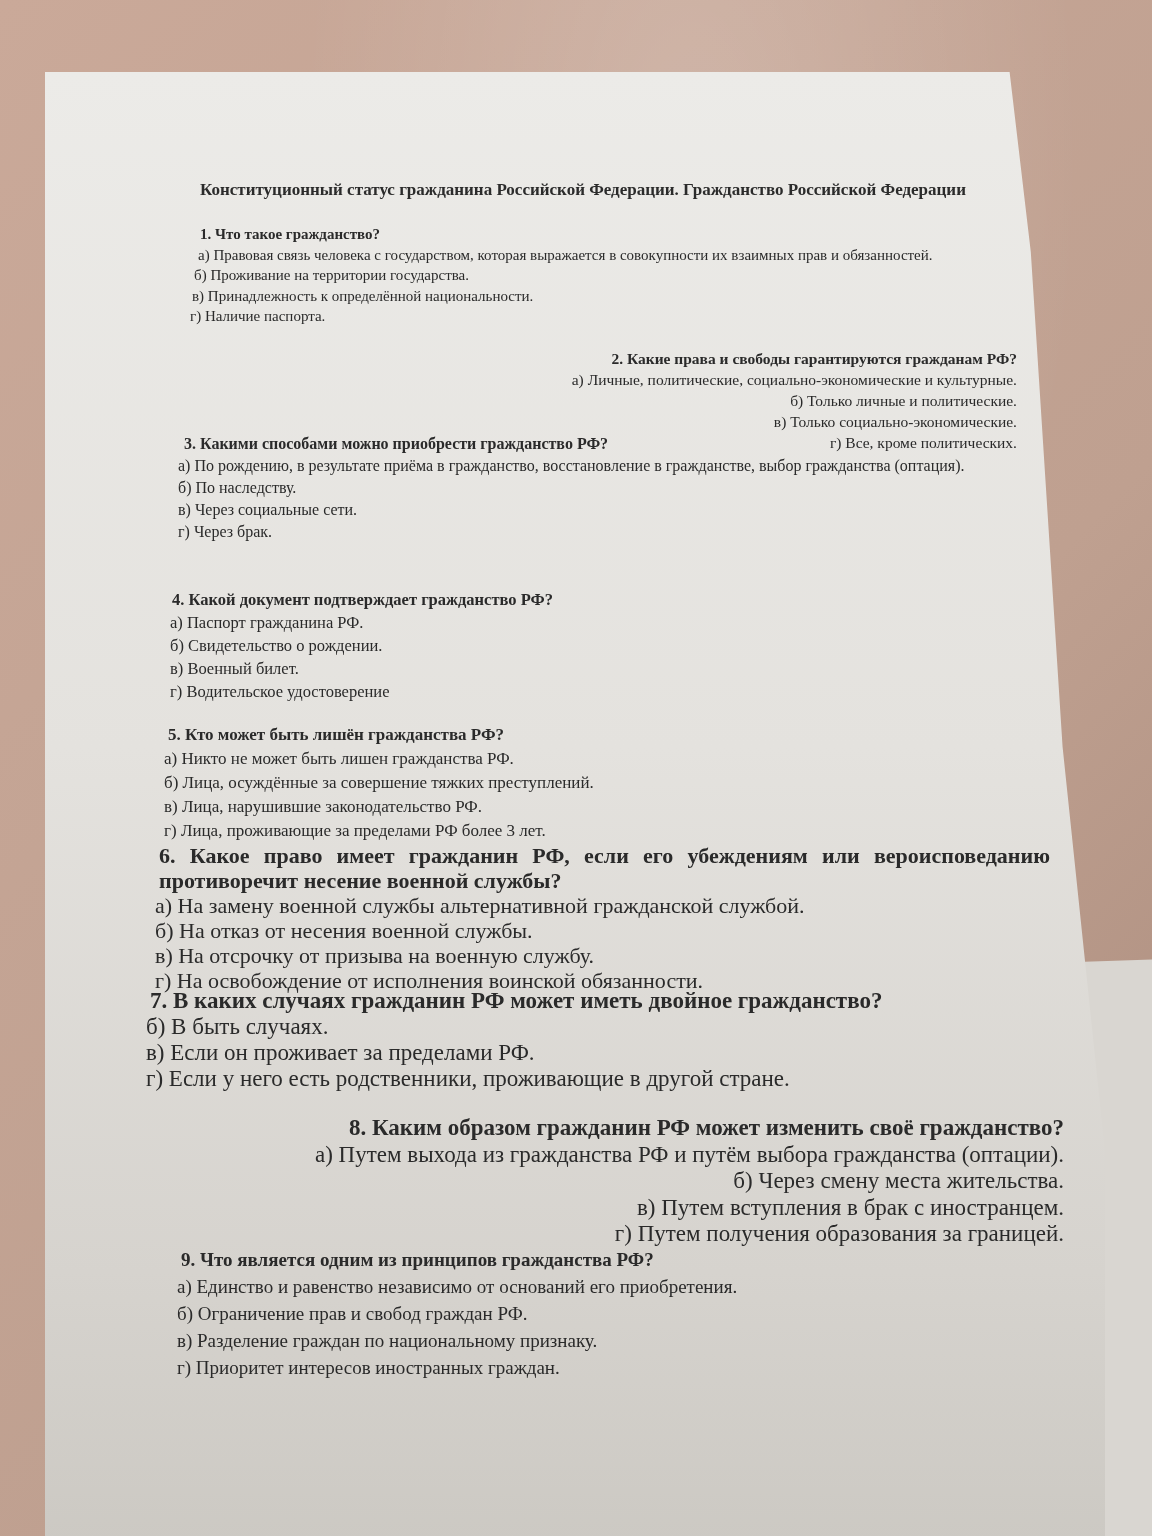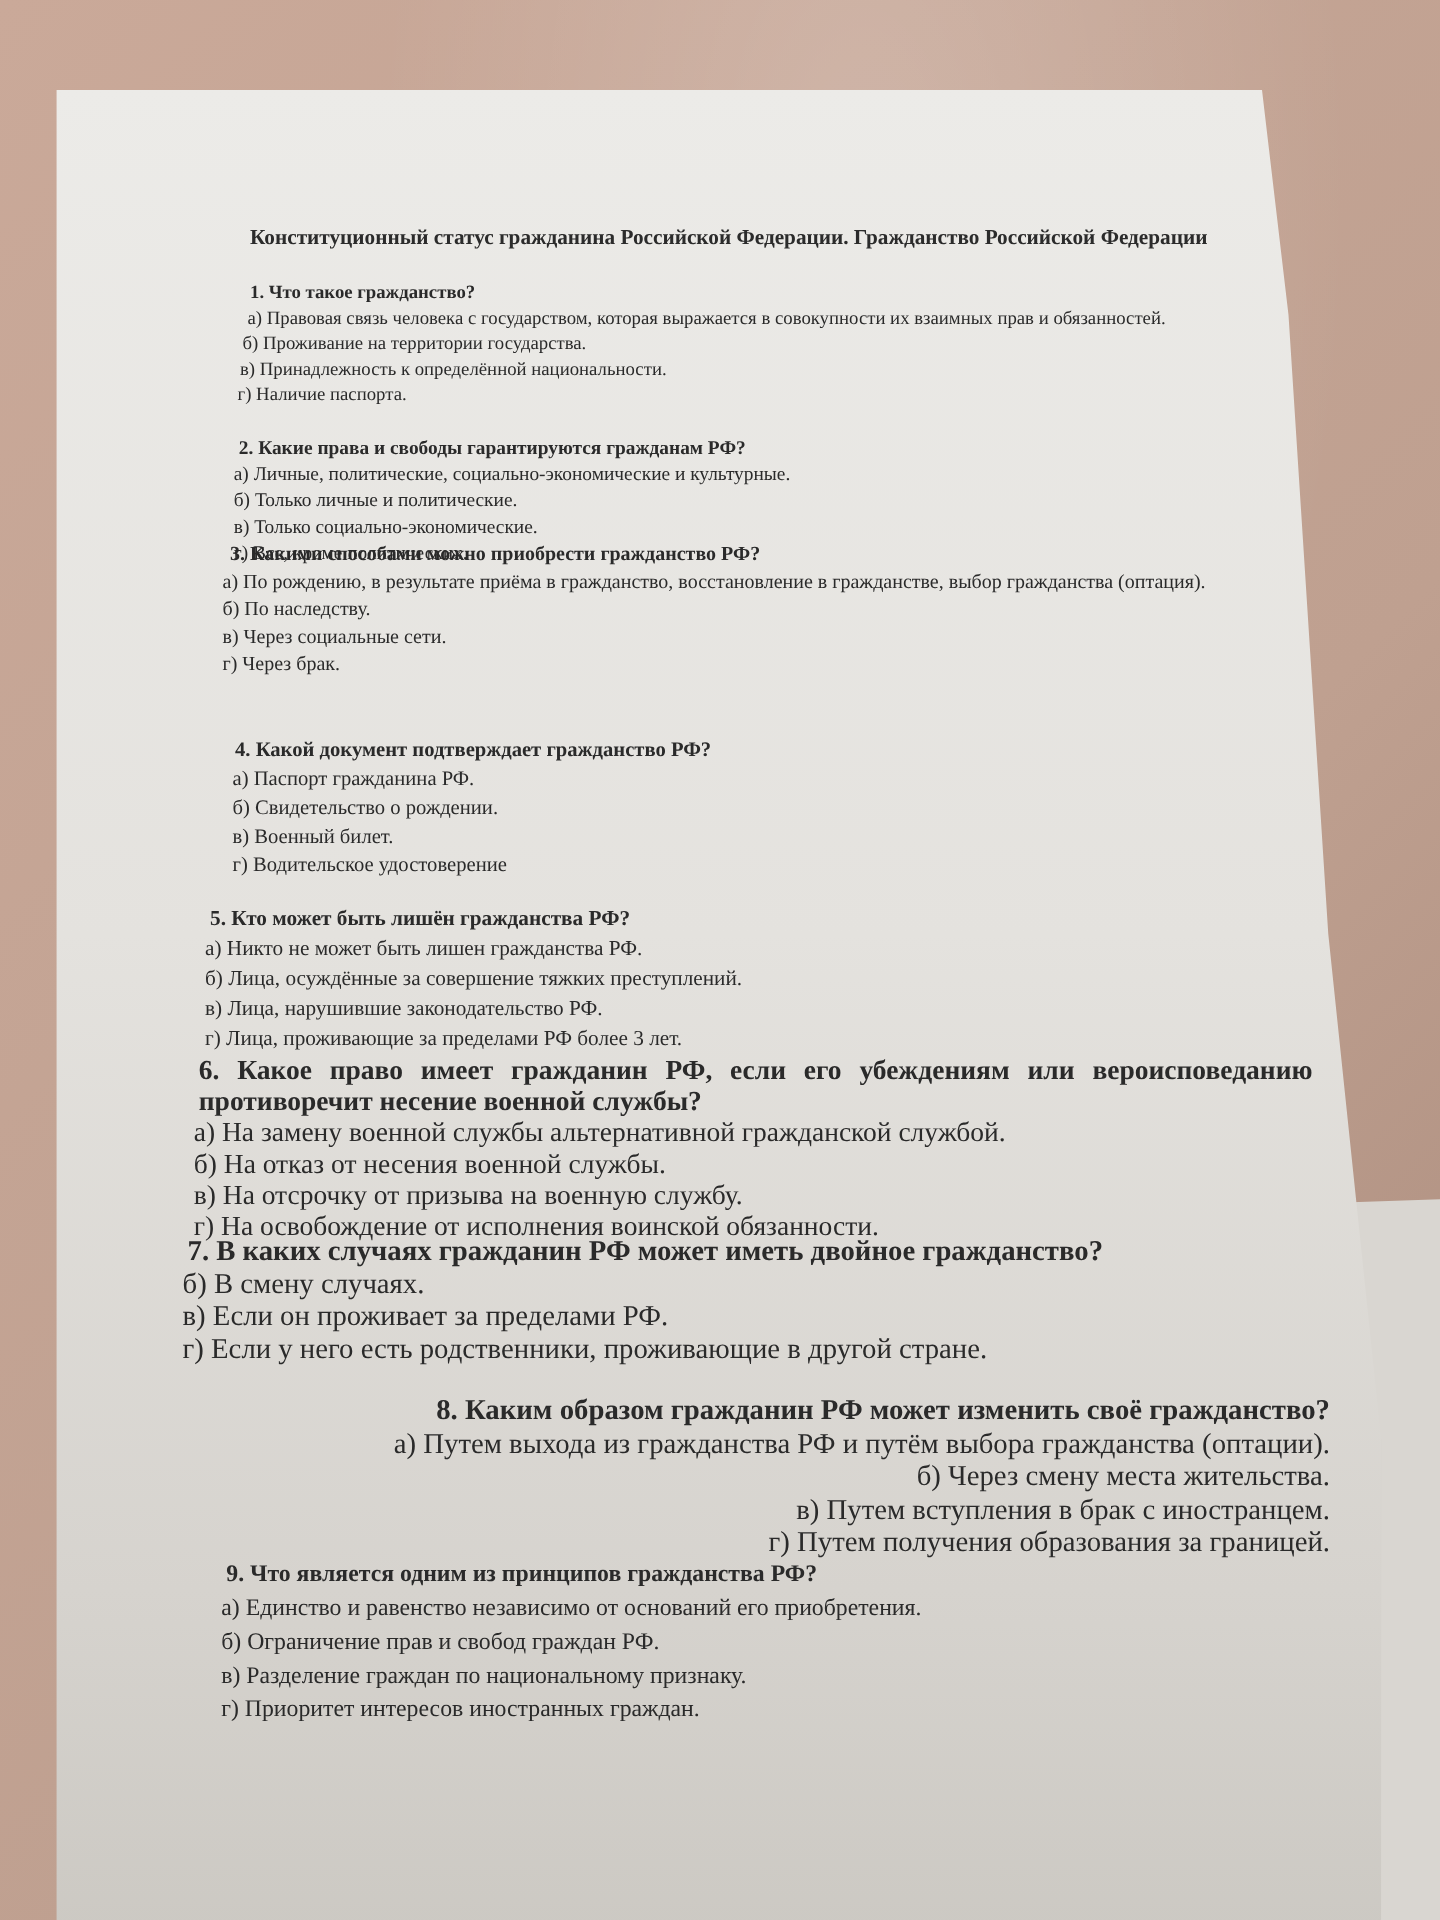--- a/index.html
+++ b/index.html
@@ -49,37 +49,37 @@
   <div class="title">Конституционный статус гражданина Российской Федерации. Гражданство Российской Федерации</div>
 
   <div class="q" style="left:190px; top:224px; width:830px; font-size:15px; line-height:20.5px;">
     <span class="qt" style="margin-left:10px;">1. Что такое гражданство?</span>
     <span class="opt" style="margin-left:8px;">а) Правовая связь человека с государством, которая выражается в совокупности их взаимных прав и обязанностей.</span>
     <span class="opt" style="margin-left:4px;">б) Проживание на территории государства.</span>
     <span class="opt" style="margin-left:2px;">в) Принадлежность к определённой национальности.</span>
     <span class="opt">г) Наличие паспорта.</span>
   </div>
 
-  <div class="q" style="left:187px; top:348px; width:830px; font-size:15.5px; line-height:21px;">
+  <div class="q" style="left:187px; top:348px; width:830px; font-size:15.5px; line-height:21px;text-align:right;">
     <span class="qt" style="margin-left:4px;">2. Какие права и свободы гарантируются гражданам РФ?</span>
     <span class="opt">а) Личные, политические, социально-экономические и культурные.</span>
     <span class="opt">б) Только личные и политические.</span>
     <span class="opt">в) Только социально-экономические.</span>
     <span class="opt">г) Все, кроме политических.</span>
   </div>
 
   <div class="q" style="left:178px; top:433px; width:850px; font-size:16px; line-height:22px; text-align:justify;">
     <span class="qt" style="margin-left:6px;">3. Какими способами можно приобрести гражданство РФ?</span>
     <span class="opt">а) По рождению, в результате приёма в гражданство, восстановление в гражданстве, выбор гражданства (оптация).</span>
     <span class="opt">б) По наследству.</span>
     <span class="opt">в) Через социальные сети.</span>
     <span class="opt">г) Через брак.</span>
   </div>
 
-  <div class="q" style="left:186px; top:588px; width:850px; font-size:16.5px; line-height:23px;">
+  <div class="q" style="left:170px; top:588px; width:850px; font-size:16.5px; line-height:23px;">
     <span class="qt" style="margin-left:2px;">4. Какой документ подтверждает гражданство РФ?</span>
     <span class="opt">а) Паспорт гражданина РФ.</span>
     <span class="opt">б) Свидетельство о рождении.</span>
     <span class="opt">в) Военный билет.</span>
     <span class="opt">г) Водительское удостоверение</span>
   </div>
 
   <div class="q" style="left:164px; top:723px; width:860px; font-size:17px; line-height:24px;">
     <span class="qt" style="margin-left:4px;">5. Кто может быть лишён гражданства РФ?</span>
     <span class="opt">а) Никто не может быть лишен гражданства РФ.</span>
@@ -91,21 +91,21 @@
   <div class="q" style="left:155px; top:843px; width:895px; font-size:22px; line-height:25px; text-align:justify;">
     <span class="qt" style="display:block; margin-left:4px;">6. Какое право имеет гражданин РФ, если его убеждениям или вероисповеданию противоречит несение военной службы?</span>
     <span class="opt">а) На замену военной службы альтернативной гражданской службой.</span>
     <span class="opt">б) На отказ от несения военной службы.</span>
     <span class="opt">в) На отсрочку от призыва на военную службу.</span>
     <span class="opt">г) На освобождение от исполнения воинской обязанности.</span>
   </div>
 
   <div class="q" style="left:146px; top:988px; width:900px; font-size:23px; line-height:26px;">
     <span class="qt" style="margin-left:4px;">7. В каких случаях гражданин РФ может иметь двойное гражданство?</span>
-    <span class="opt">б) В смену случаях.</span>
+    <span class="opt">б) В быть случаях.</span>
     <span class="opt">в) Если он проживает за пределами РФ.</span>
     <span class="opt">г) Если у него есть родственники, проживающие в другой стране.</span>
   </div>
 
   <div class="q" style="left:144px; top:1115px; width:920px; font-size:23px; line-height:26.5px;text-align:right;">
     <span class="qt" style="margin-left:6px;">8. Каким образом гражданин РФ может изменить своё гражданство?</span>
     <span class="opt">а) Путем выхода из гражданства РФ и путём выбора гражданства (оптации).</span>
     <span class="opt">б) Через смену места жительства.</span>
     <span class="opt">в) Путем вступления в брак с иностранцем.</span>
     <span class="opt">г) Путем получения образования за границей.</span>

